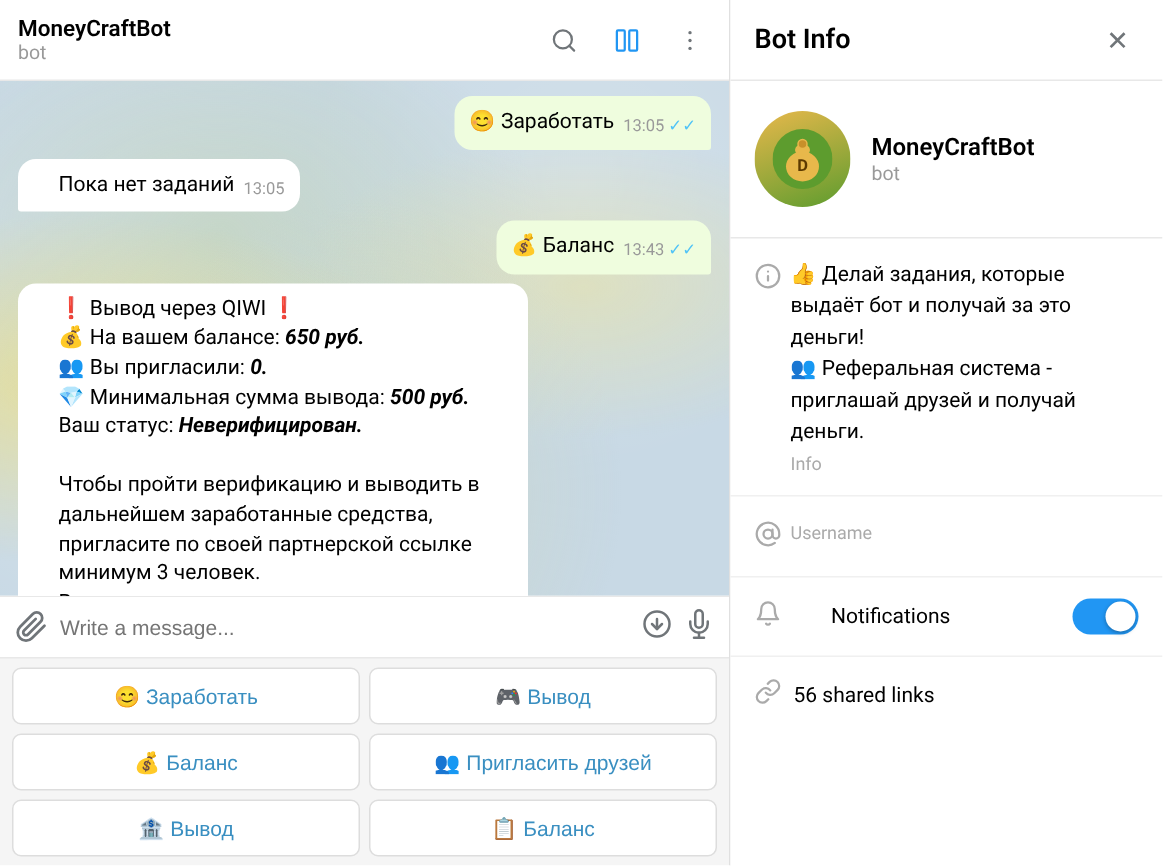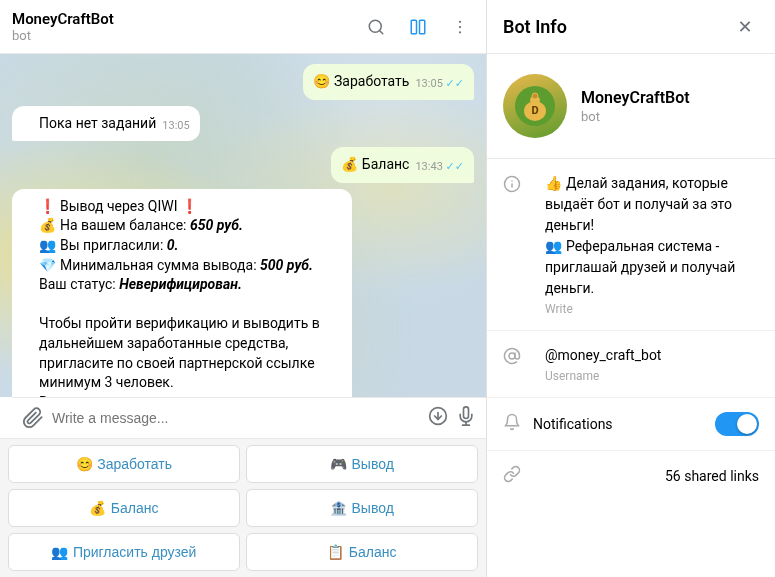--- a/index.html
+++ b/index.html
@@ -135,21 +135,20 @@
     .bubble-bold { font-weight: bold; font-style: italic; }
 
     
     .chat-input-area {
       border-top: 1px solid #e8e8e8;
       background: #fff;
       padding: 8px 10px;
       display: flex;
       align-items: center;
       gap: 8px;
-      margin-left: 12px;
     }
 
     .attach-btn {
       color: #707579;
       cursor: pointer;
       font-size: 20px;
       display: flex;
       align-items: center;
     }
 
@@ -272,21 +271,21 @@
     .bot-tag {
       font-size: 13px;
       color: #999;
       margin-top: 2px;
     }
 
     .info-section {
       padding: 14px 16px;
       border-bottom: 1px solid #f0f0f0;
       display: flex;
-      gap: 24px;
+      gap: 6px;
       align-items: flex-start;
     }
 
     .info-icon {
       color: #aaa;
       font-size: 18px;
       margin-top: 2px;
       flex-shrink: 0;
     }
 
@@ -314,20 +313,21 @@
 
     .notif-icon {
       font-size: 18px;
       color: #aaa;
     }
 
     .notif-label {
       flex: 1;
       font-size: 14px;
       color: #000;
+      margin-left: 21px;
     }
 
     
     .toggle {
       width: 44px;
       height: 24px;
       background: #2196f3;
       border-radius: 12px;
       position: relative;
       cursor: pointer;
@@ -344,21 +344,20 @@
       right: 2px;
       box-shadow: 0 1px 3px rgba(0,0,0,0.3);
     }
 
     .shared-links-row {
       display: flex;
       align-items: center;
       padding: 14px 16px;
       gap: 8px;
       cursor: pointer;
-      text-align: right;
     }
 
     .link-icon {
       font-size: 18px;
       color: #aaa;
     }
 
     .link-label {
       flex: 1;
       font-size: 14px;
@@ -461,22 +460,22 @@
             <line x1="8" y1="23" x2="16" y2="23"></line>
         </svg>
       </div>
     </div>
   </div>
 
   <div class="bot-buttons">
     <button class="bot-btn">😊 Заработать</button>
     <button class="bot-btn">🎮 Вывод</button>
     <button class="bot-btn">💰 Баланс</button>
+    <button class="bot-btn">👥 Пригласить друзей</button>
     <button class="bot-btn">🏦 Вывод</button>
-    <button class="bot-btn">👥 Пригласить друзей</button>
     <button class="bot-btn">📋 Баланс</button>
   </div>
 
 </div>
 
 <div class="info-panel">
 
   <div class="info-header">
     <div class="info-title">Bot Info</div>
     <div class="close-btn">✕</div>
@@ -512,33 +511,32 @@
         <circle cx="12" cy="12" r="10"></circle>
           <line x1="12" y1="16" x2="12" y2="12"></line>
           <line x1="12" y1="8" x2="12.01" y2="8"></line>
       </svg>
     </div>
     <div class="info-content">
       <div class="info-text">
         👍 Делай задания, которые выдаёт бот и получай за это деньги!<br>
         👥 Реферальная система - приглашай друзей и получай деньги.
       </div>
-      <div class="info-label">Write</div>
+      <div class="info-label">Info</div>
     </div>
   </div>
 
   <div class="info-section">
     <div class="info-icon">
       <svg width="18" height="18" viewBox="0 0 24 24" fill="none" stroke="#aaa" stroke-width="2" stroke-linecap="round" stroke-linejoin="round">
         <circle cx="12" cy="12" r="4"></circle>
           <path d="M16 8v5a3 3 0 006 0v-1a10 10 0 10-3.92 7.94"></path>
       </svg>
     </div>
     <div class="info-content">
-      <div class="info-text">@money_craft_bot</div>
       <div class="info-label">Username</div>
     </div>
   </div>
 
   <div class="notifications-row">
     <div class="notif-icon">
       <svg width="18" height="18" viewBox="0 0 24 24" fill="none" stroke="#aaa" stroke-width="2" stroke-linecap="round" stroke-linejoin="round">
         <path d="M18 8A6 6 0 006 8c0 7-3 9-3 9h18s-3-2-3-9"></path>
           <path d="M13.73 21a2 2 0 01-3.46 0"></path>
       </svg>

